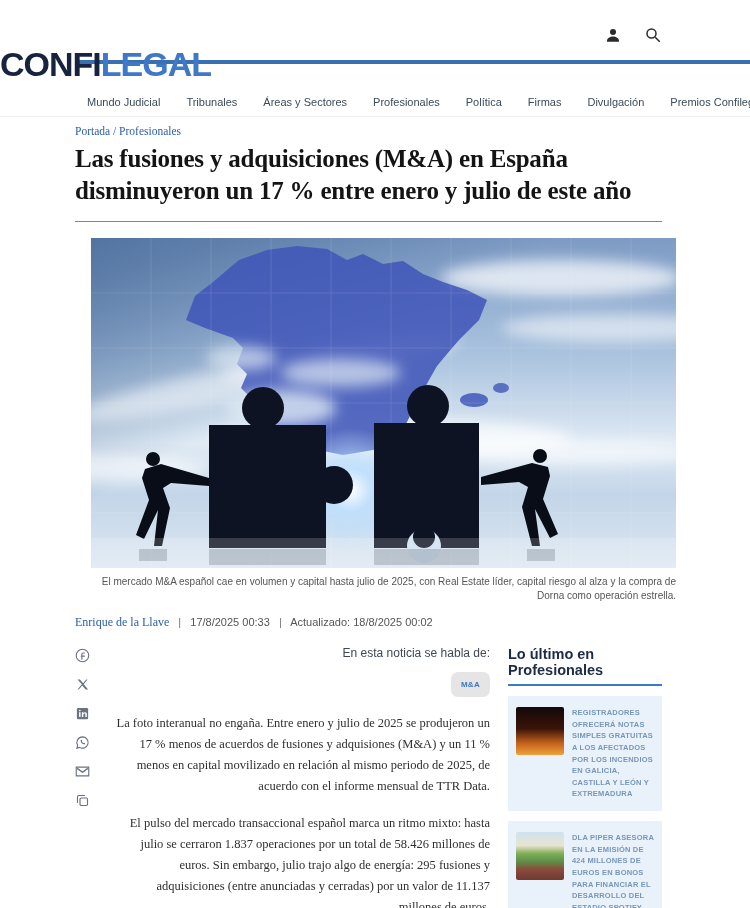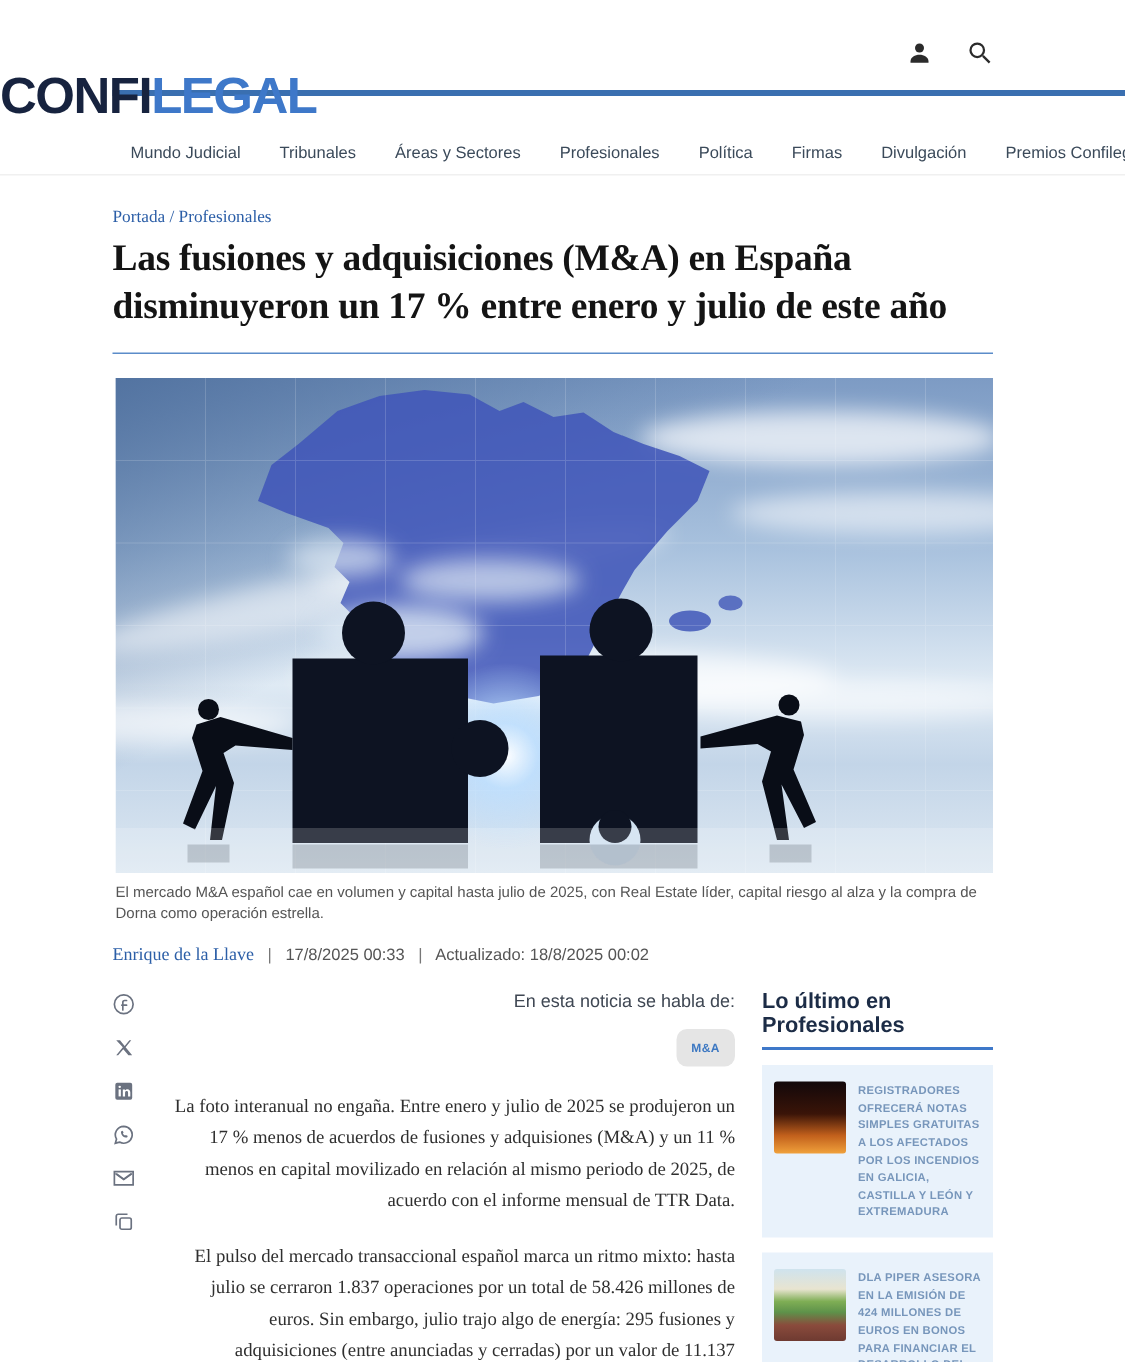--- a/index.html
+++ b/index.html
@@ -19,29 +19,29 @@
 
   .top-bar { height:4px; background:#3a6fb0; margin-left:75px; }
 
   
   .nav { display:flex; gap:26px; padding:9px 0 8px 87px; border-bottom:1px solid #f0f0f0; }
   .nav a { font-size:11px; color:#3b4a5a; text-decoration:none; white-space:nowrap; cursor:pointer;margin-top:23px; }
 
   
   .content { margin:0 88px 0 75px; width:587px; }
 
-  .breadcrumb { margin-top:22px; font-family:"Liberation Serif", serif;
+  .breadcrumb { margin-top:8px; font-family:"Liberation Serif", serif;
                 font-size:11.5px; color:#2b5ea7; cursor:pointer; }
   h1.title { margin-top:6px; font-family:"Liberation Serif", serif;
              font-weight:700; font-size:25px; line-height:1.28; color:#141414;
              letter-spacing:-0.2px; }
   .title-rule { border:none; border-top:1px solid #5b8cc9; margin:14px 0 16px 0; }
 
   
-  figure.hero { width:585px; margin-left:2px; }
+  figure.hero { width:585px; margin-left:16px;text-align:right; }
   .hero-img { width:585px; height:330px; display:block; }
   figcaption { margin-top:7px; font-size:10px; color:#555; line-height:1.35; }
 
   
   .byline { margin-top:13px; font-size:11px; color:#555; }
   .byline .author { font-family:"Liberation Serif", serif; color:#2b5ea7;
                     font-size:12px; cursor:pointer; }
   .byline .sep { margin:0 6px; color:#777; }
 
   

